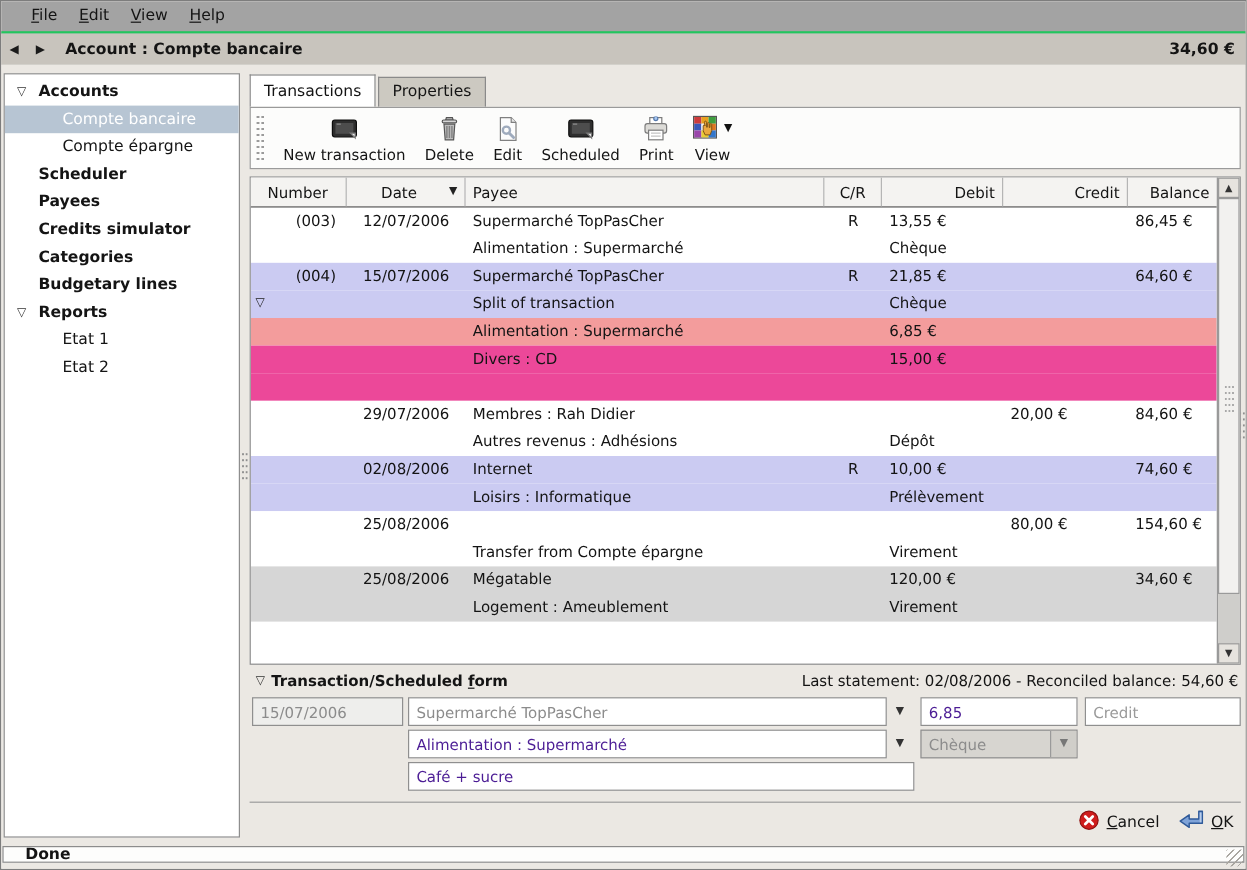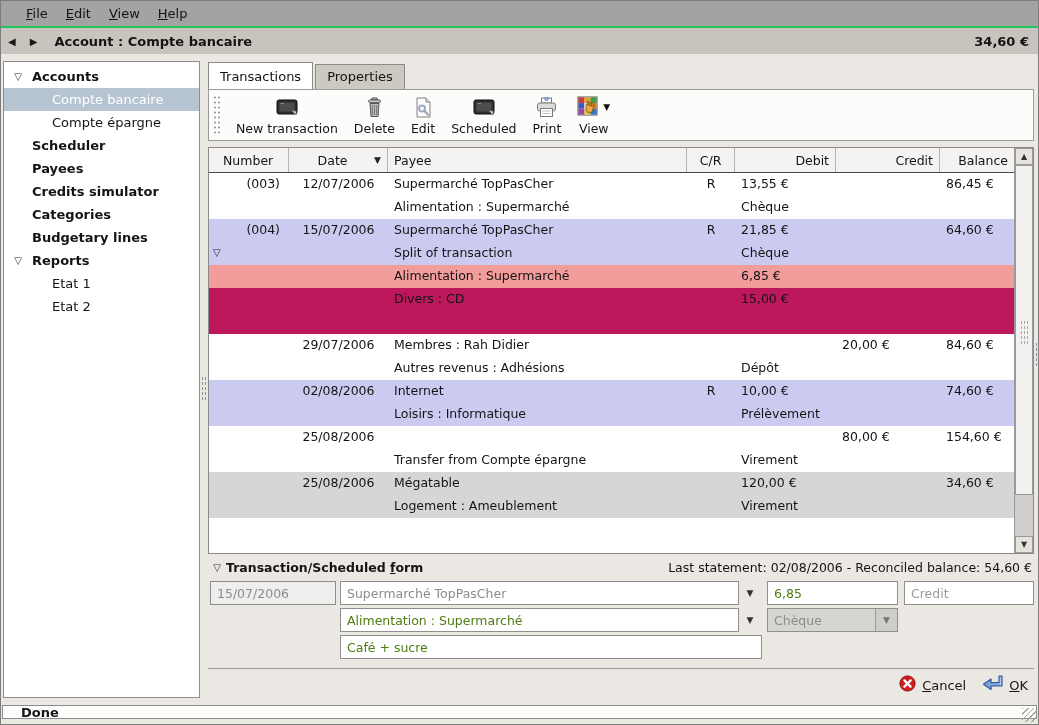--- a/index.html
+++ b/index.html
@@ -67,38 +67,38 @@
   .drow { height:23px; font-size:12.5px; }
   .cell { padding:3px 6px; overflow:hidden; white-space:nowrap; }
   .cell-num { position:relative; text-align:right; padding-right:9px; }
   .row-expander { position:absolute; left:4px; top:5px; font-size:10px; color:#222; }
   .cell-date { text-align:center; }
   .cell-cr { text-align:center; }
   .cell-debit, .cell-credit, .cell-balance { }
   .bg-white { background:#ffffff; }
   .bg-lavender { background:#cbcbf2; }
   .bg-pink-strong { background:#f39c9c; }
-  .bg-pink-soft { background:#be185d; }
+  .bg-pink-soft { background:#ec4899; }
   .bg-gray { background:#d6d6d6; }
 
   
   .vscroll { position:absolute; top:0; right:0; bottom:0; width:19px; background:#cfcecb; border-left:1px solid #999; }
   .vs-btn { position:absolute; left:0; width:100%; height:17px; background:#e6e3de; border:1px solid #9a9a9a; display:flex; align-items:center; justify-content:center; font-size:8px; color:#333; }
   .vs-up { top:0; } .vs-down { bottom:0; }
   .vs-thumb { position:absolute; left:0; top:17px; width:100%; height:330px; background:#f2f1ef; border:1px solid #9a9a9a; }
   .vs-thumb-grip { position:absolute; left:4px; top:154px; width:9px; height:24px;
     background-image:radial-gradient(#a8a8a8 34%, transparent 36%); background-size:3px 5px; }
 
   
   .form-header { position:absolute; left:2px; top:495px; width:822px; height:18px; display:flex; align-items:center; font-size:12.5px; }
   .form-header .tree-expander { width:14px; margin-right:2px; }
   .form-title { font-weight:bold; }
   .statement-info { margin-left:auto; }
 
-  .ffield { position:absolute; height:24px; border:1px solid #8f8f8f; background:#ffffff; padding:0 6px; font-size:12.5px; font-family:"DejaVu Sans","Liberation Sans",sans-serif; color:#4d7c0f; }
+  .ffield { position:absolute; height:24px; border:1px solid #8f8f8f; background:#ffffff; padding:0 6px; font-size:12.5px; font-family:"DejaVu Sans","Liberation Sans",sans-serif; color:#4c1d95; }
   .dim { background:#eeeeec; color:#8c8c8c; }
   .graytext { color:#8c8c8c; }
   input.ffield::placeholder { color:#9a9a9a; }
   .combo-arrow { position:absolute; width:14px; height:24px; font-size:9px; color:#333; display:flex; align-items:center; justify-content:center; }
   .method-box { position:absolute; left:559px; top:545px; width:131px; height:24px; background:#d7d5d0; border:1px solid #8f8f8f; display:flex; align-items:center; color:#8c8c8c; font-size:12.5px; }
   .method-box .mtext { flex:1; padding-left:6px; overflow:hidden; white-space:nowrap; }
   .method-box .mbtn { width:22px; height:100%; border-left:1px solid #9a9a9a; display:flex; align-items:center; justify-content:center; font-size:9px; color:#777; background:#d0cec9; }
 
   .form-sep { position:absolute; left:0; top:605px; width:100%; border-top:1px solid #9c9c9c; }
   .form-buttons { position:absolute; top:609px; right:6px; height:26px; display:flex; align-items:center; gap:16px; }

